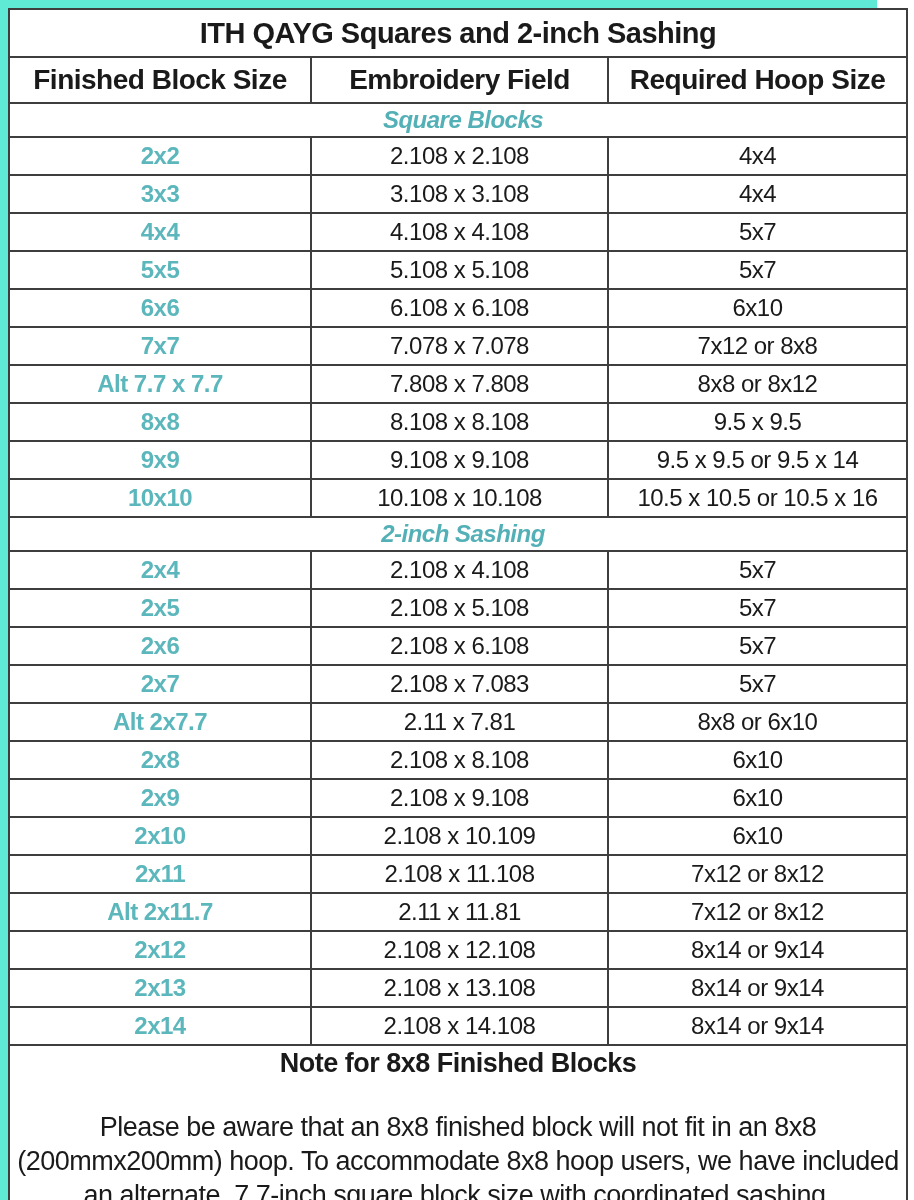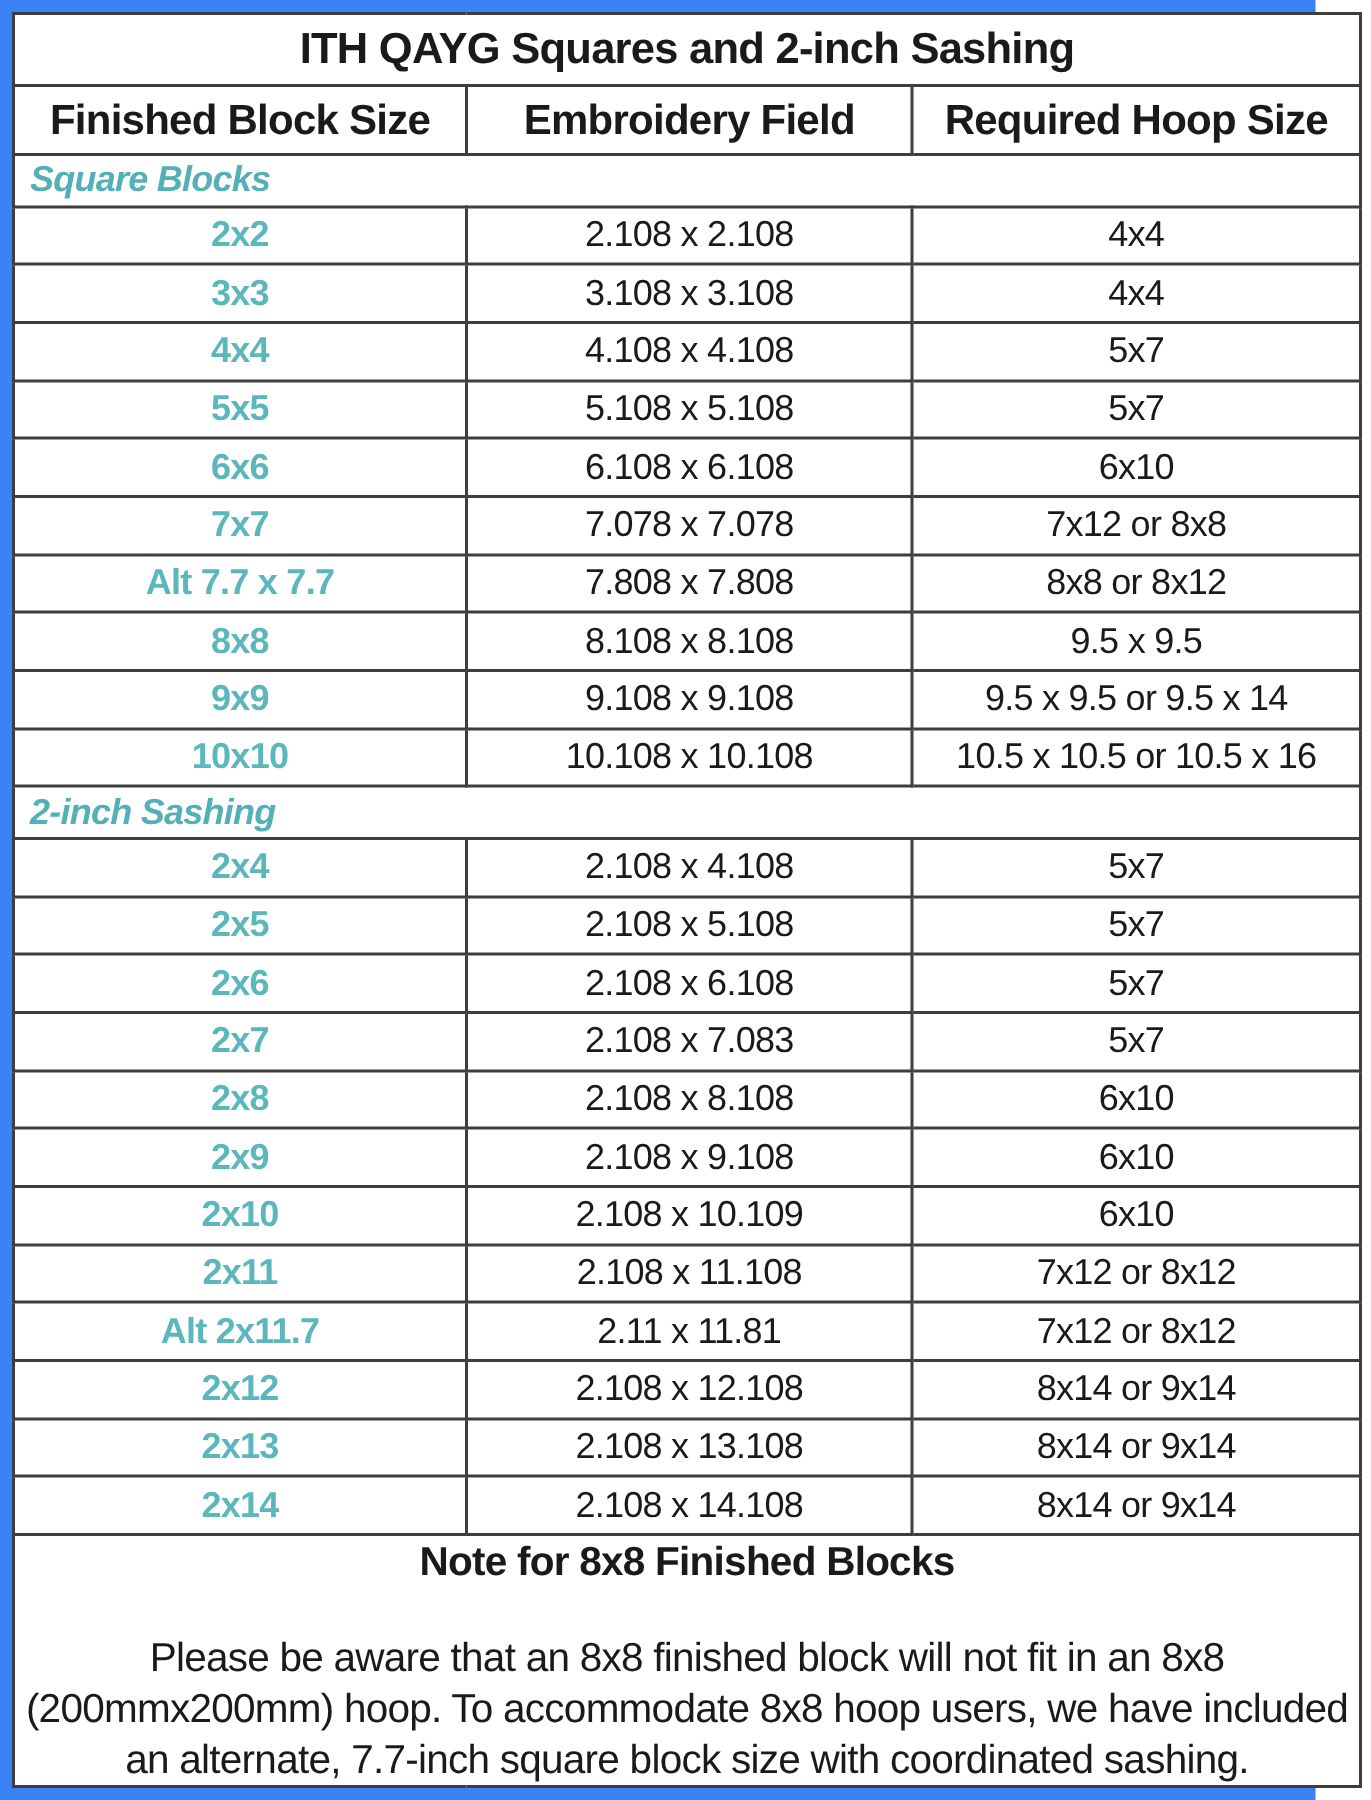--- a/index.html
+++ b/index.html
@@ -5,21 +5,21 @@
   html, body {
     margin: 0;
     padding: 0;
     background: #ffffff;
     font-family: "Liberation Sans", sans-serif;
   }
   .sheet {
     box-sizing: border-box;
     width: 877px;
     height: 1200px;
-    background: #3b82f6;
+    background: #5eead4;
     padding: 8px;
   }
   table.size-chart {
     width: 100%;
     height: 100%;
     border-collapse: collapse;
     table-layout: fixed;
     background: #ffffff;
   }
   table.size-chart td {
@@ -41,21 +41,21 @@
     font-size: 28px;
     font-weight: bold;
     color: #e17a7b;
   }
   tr.section-row td {
     height: 32px;
     font-size: 24px;
     font-weight: bold;
     font-style: italic;
     color: #53b0b6;
-    text-align: left;
+    text-align: center;
     padding-left: 10px;
   }
   tr.data-row td {
     height: 36px;
     font-size: 24px;
   }
   tr.data-row td.cell-block {
     color: #5cb7bc;
     font-weight: bold;
     margin-left: 34px;
@@ -169,20 +169,25 @@
           <td class="cell-block">2x6</td>
           <td class="cell">2.108 x 6.108</td>
           <td class="cell">5x7</td>
         </tr>
         <tr class="data-row">
           <td class="cell-block">2x7</td>
           <td class="cell">2.108 x 7.083</td>
           <td class="cell">5x7</td>
         </tr>
         <tr class="data-row">
+          <td class="cell-block">Alt 2x7.7</td>
+          <td class="cell">2.11 x 7.81</td>
+          <td class="cell">8x8 or 6x10</td>
+        </tr>
+        <tr class="data-row">
           <td class="cell-block">2x8</td>
           <td class="cell">2.108 x 8.108</td>
           <td class="cell">6x10</td>
         </tr>
         <tr class="data-row">
           <td class="cell-block">2x9</td>
           <td class="cell">2.108 x 9.108</td>
           <td class="cell">6x10</td>
         </tr>
         <tr class="data-row">

